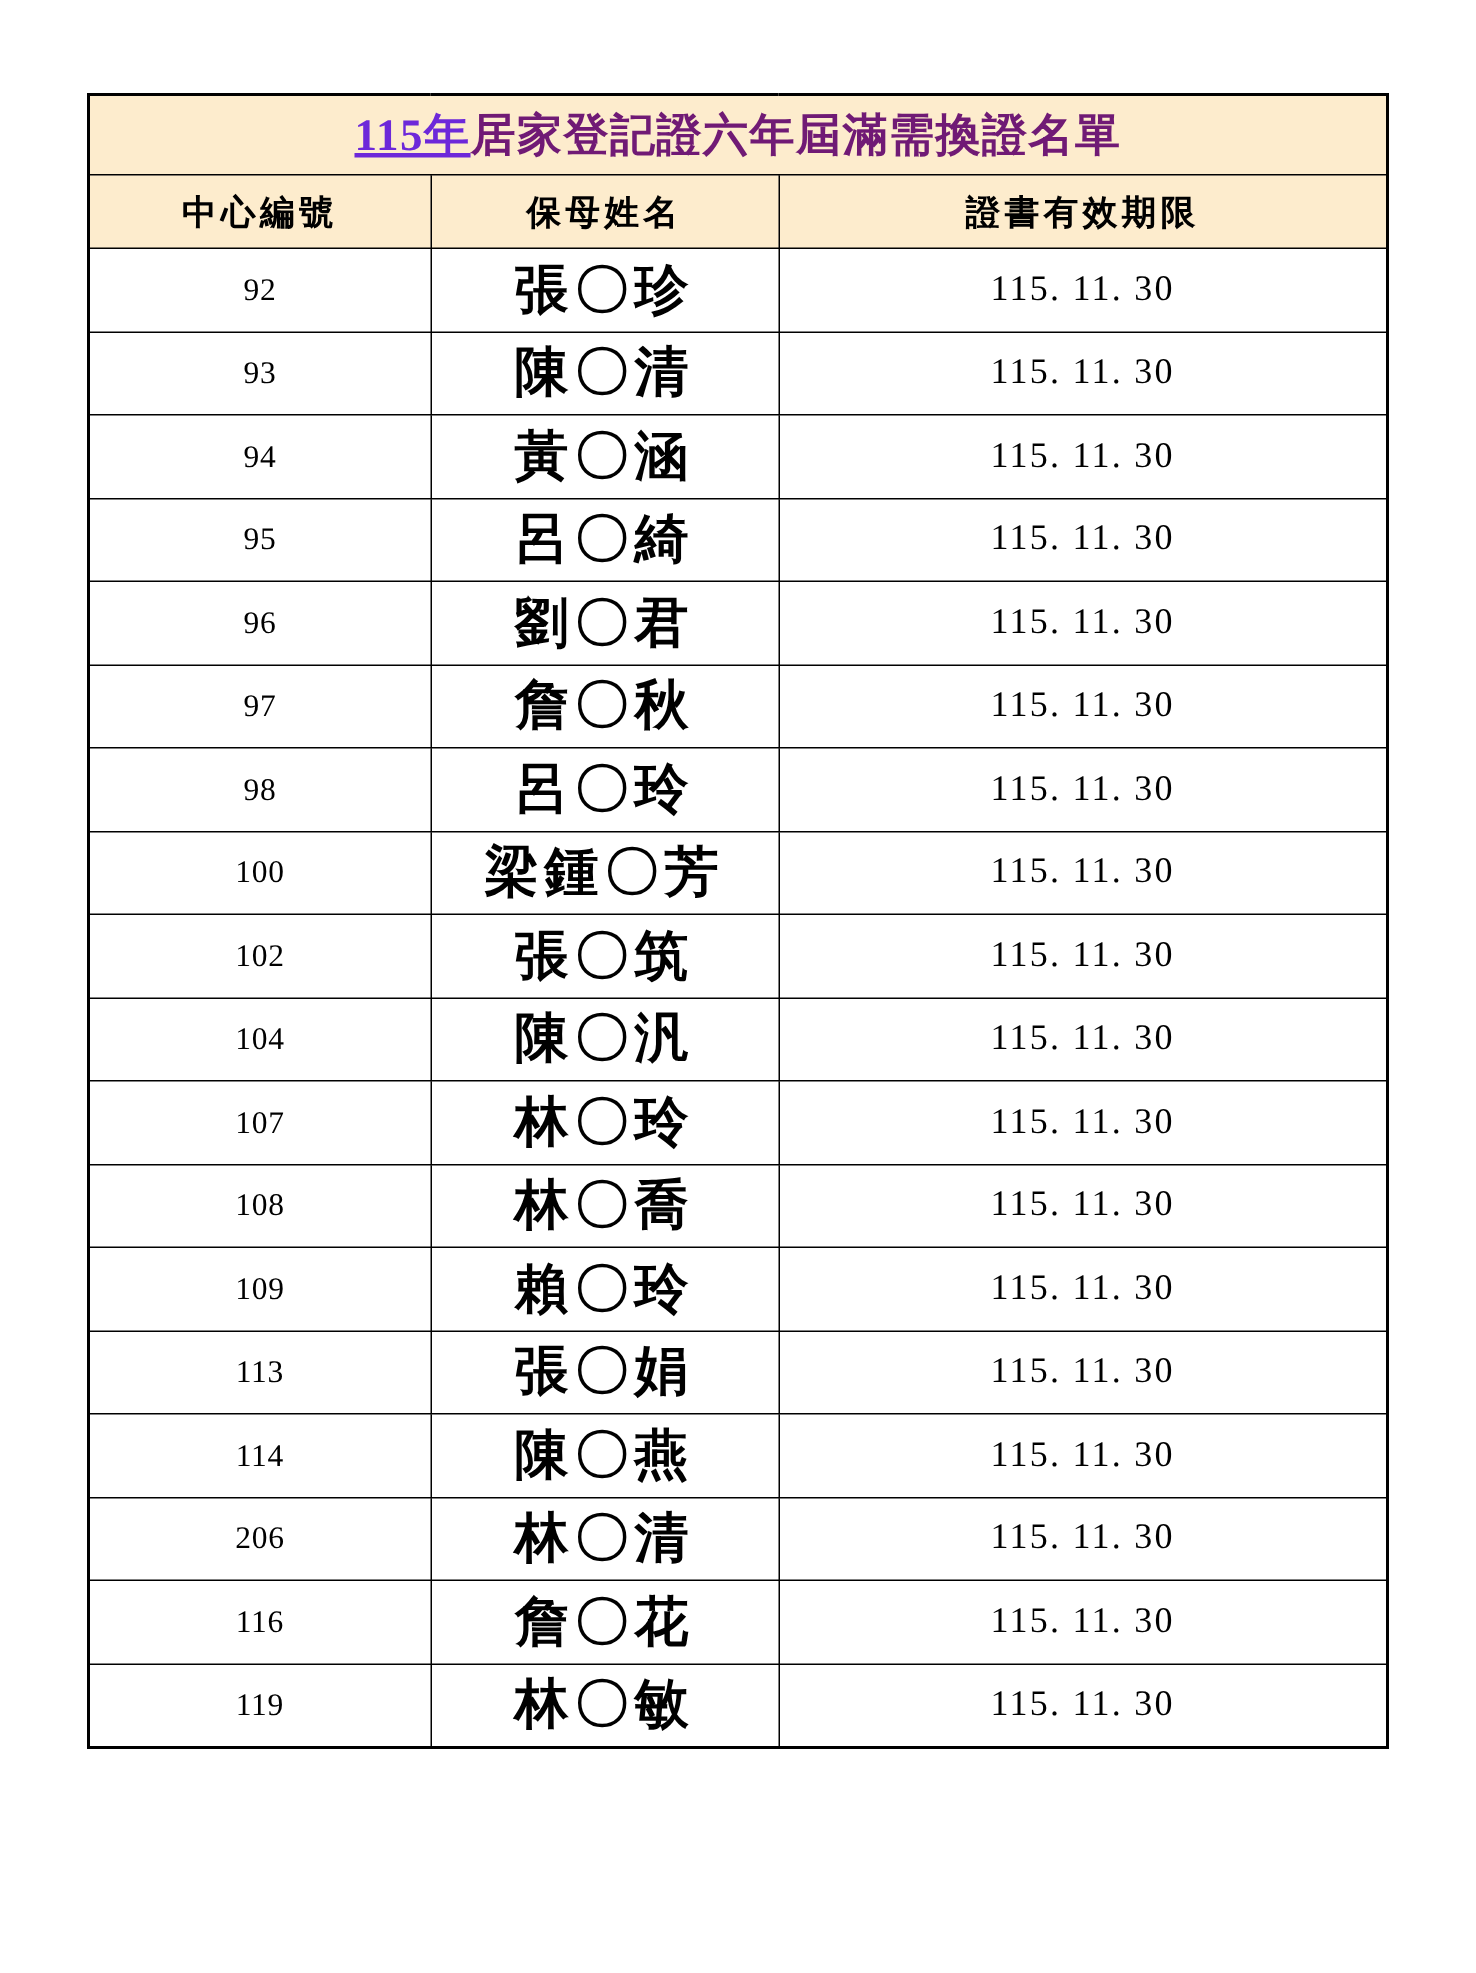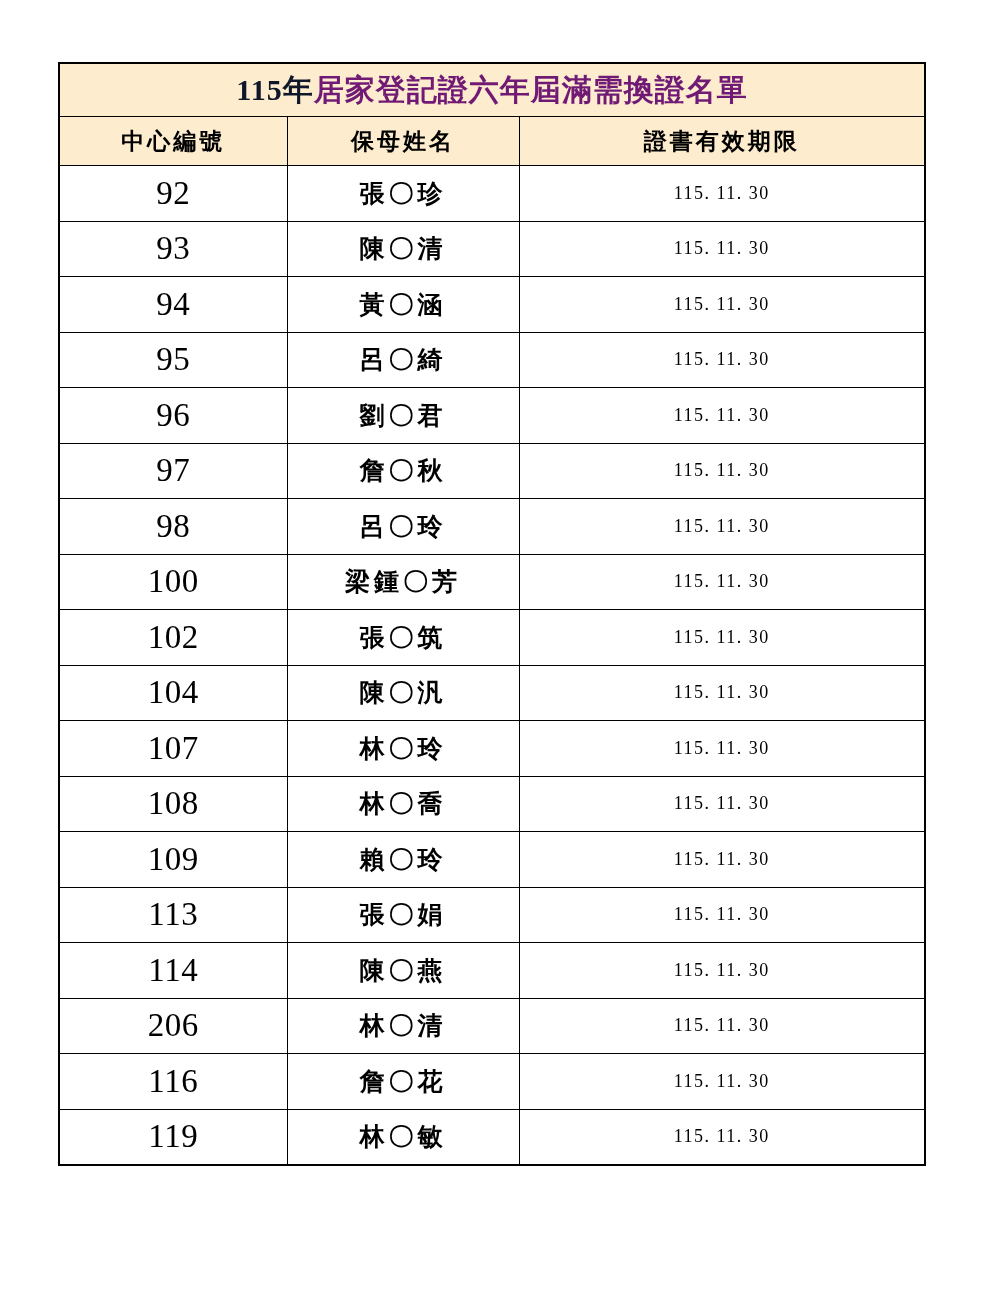--- a/index.html
+++ b/index.html
@@ -36,52 +36,53 @@
   }
   
   .title-cell {
     height: 52px;
     font-size: 30px;
     font-weight: 700;
     letter-spacing: 1px;
     white-space: nowrap;
   }
   .title-year {
-    color: #0f172a;
+    color: #6d28d9;
     font-family: "Liberation Serif", "DejaVu Serif", serif;
+    text-decoration: underline;
   }
   .title-rest {
     color: #701a75;
   }
   
   thead th {
     background: #fdeccd;
     height: 48px;
     font-size: 23px;
     font-weight: 700;
     letter-spacing: 3px;
   }
   col.c-id { width: 228px; }
   col.c-name { width: 232px; }
   col.c-date { width: 406px; }
 
   tbody td {
     height: 54.5px;
   }
   td.cell-id {
-    font-size: 33px;
+    font-size: 21px;
     letter-spacing: 0.5px;
   }
   td.cell-name {
-    font-size: 25px;
+    font-size: 36px;
     font-weight: 700;
     letter-spacing: 4px;
   }
   td.cell-date {
-    font-size: 18px;
+    font-size: 24px;
     letter-spacing: 1.5px;
   }
 </style>
 </head>
 <body>
 
 <div class="page">
   <table class="list-table">
     <colgroup>
       <col class="c-id">

